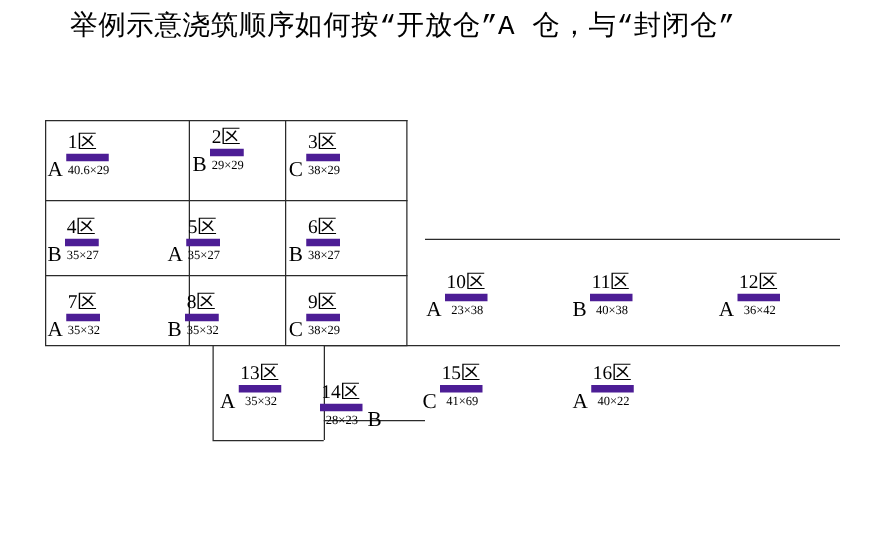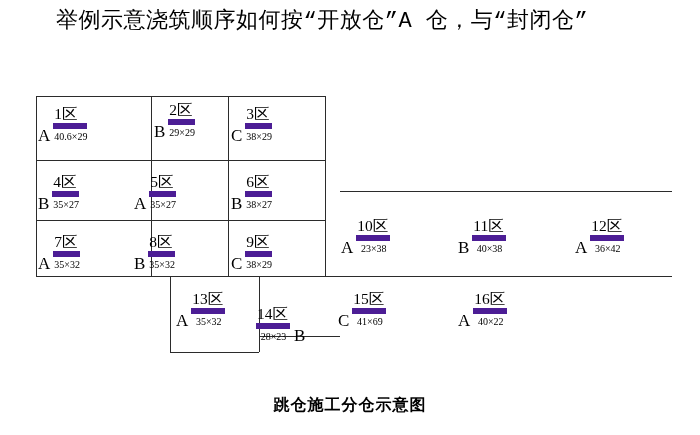--- a/index.html
+++ b/index.html
@@ -140,15 +140,14 @@
       <div class="cell" style="left: 231px; top: 146px;"><span class="big">C</span><span class="stack"><span class="zone">9区</span><span class="dim">38×29</span></span></div>
       <div class="cell" style="left: 341px; top: 130px;"><span class="big">A</span><span class="stack"><span class="zone">10区</span><span class="dim">23×38</span></span></div>
       <div class="cell" style="left: 458px; top: 130px;"><span class="big">B</span><span class="stack"><span class="zone">11区</span><span class="dim">40×38</span></span></div>
       <div class="cell" style="left: 575px; top: 130px;"><span class="big">A</span><span class="stack"><span class="zone">12区</span><span class="dim">36×42</span></span></div>
       <div class="cell" style="left: 176px; top: 203px;"><span class="big">A</span><span class="stack"><span class="zone">13区</span><span class="dim">35×32</span></span></div>
       <div class="cell letter-right" style="left: 256px; top: 218px;"><span class="stack"><span class="zone">14区</span><span class="dim">28×23</span></span><span class="big">B</span></div>
       <div class="cell" style="left: 338px; top: 203px;"><span class="big">C</span><span class="stack"><span class="zone">15区</span><span class="dim">41×69</span></span></div>
       <div class="cell" style="left: 458px; top: 203px;"><span class="big">A</span><span class="stack"><span class="zone">16区</span><span class="dim">40×22</span></span></div>
     </div>
 
-  <div class="caption">跳仓施工分仓示意图</div>
 
 </div>
 
 </body></html>

